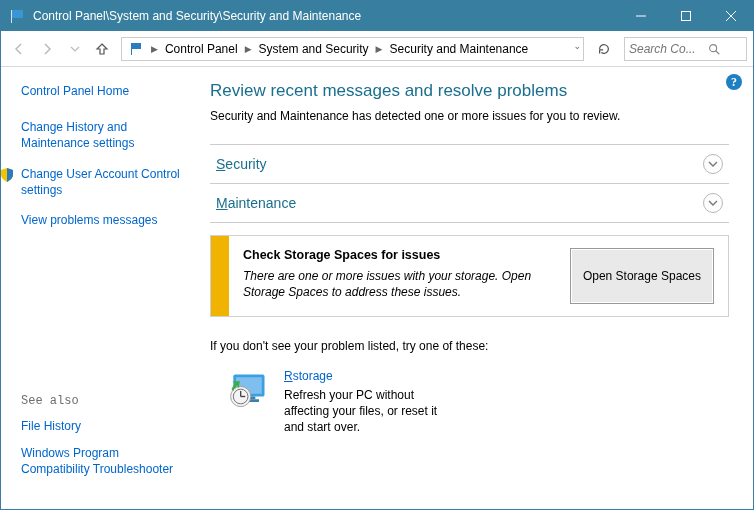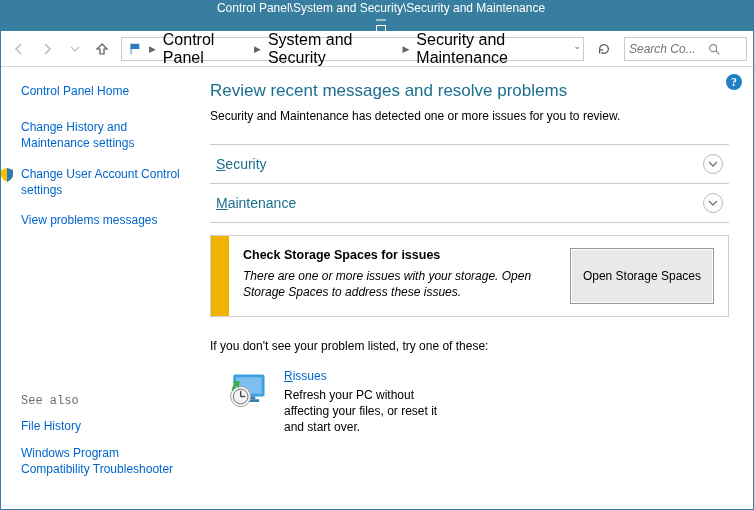--- a/index.html
+++ b/index.html
@@ -1,29 +1,29 @@
 <!DOCTYPE html>
 <html><head>
 <meta charset="utf-8">
 <style>
   * { box-sizing: border-box; margin: 0; padding: 0; }
   body { font-family: "Segoe UI", Arial, sans-serif; font-size: 12px; color: #000; background: #fff; width: 754px; height: 510px; overflow: hidden; border: 1px solid #3a7ca5; }
   
-  .titlebar { background: #387e9e; color: #fff; height: 30px; display: flex; align-items: center; padding: 0 0 0 8px; flex-direction: column; }
+  .titlebar { background: #387e9e; color: #fff; height: 30px; display: flex; align-items: center; padding: 0 0 0 8px; }
   .titlebar-icon { width: 16px; height: 16px; margin-right: 8px; }
   .titlebar-text { flex: 1; font-size: 12px; }
   .win-btn { width: 45px; height: 30px; display:flex; align-items:center; justify-content:center; color:#fff; }
   .win-btn svg { width:10px; height:10px; }
 
   .toolbar { height: 36px; border-bottom: 1px solid #d9d9d9; display: flex; align-items: center; padding: 0 6px; gap: 4px; background:#fff; }
   .nav-arrow { width: 24px; height:24px; display:flex; align-items:center; justify-content:center; color:#bbb; }
   .up-arrow { width:22px; height:22px; display:flex; align-items:center; justify-content:center; color:#555; }
   .addr { flex:1; height:24px; border:1px solid #ccc; display:flex; align-items:center; padding:0 2px; margin:0 4px; position:relative; }
   .addr-flag { width:16px; height:16px; margin:0 4px; }
-  .crumb { padding: 0 4px; font-size:16px; color:#000; display:flex; align-items:center; height:100%; }
+  .crumb { padding: 0 4px; font-size:12px; color:#000; display:flex; align-items:center; height:100%; }
   .crumb-sep { color:#666; font-size:9px; padding:0 3px; }
   .addr-drop { position:absolute; right:2px; top:3px; color:#666; font-size:9px; }
   .refresh { width:24px; height:24px; display:flex; align-items:center; justify-content:center; color:#555; border:1px solid transparent; margin-right:4px;}
   .search { width:123px; height:24px; border:1px solid #ccc; display:flex; align-items:center; padding:0 4px; color:#777; }
   .search input { border:none; outline:none; width:78px; font-size:12px; font-style:italic; color:#777; background:transparent; }
   .search-icon { color:#777; }
 
   .content { display:flex; height: calc(100% - 66px); }
   .sidebar { width: 195px; padding: 16px 12px 12px 20px; font-size:12px; position:relative; }
   .side-link { color:#0066cc; margin: 0 0 14px 0; cursor:pointer; line-height:1.35; }
@@ -195,18 +195,18 @@
         <rect x="11" y="9" width="28" height="18" fill="#7fbff0"></rect>
         <rect x="18" y="30" width="14" height="3" fill="#3a7fb0"></rect>
         <rect x="14" y="33" width="22" height="3" fill="#3a7fb0"></rect>
         <circle cx="16" cy="30" r="11" fill="#f4f4f4" stroke="#999" stroke-width="1"></circle>
         <circle cx="16" cy="30" r="8" fill="none" stroke="#666" stroke-width="1"></circle>
         <line x1="16" y1="30" x2="16" y2="24" stroke="#444" stroke-width="1.5"></line>
         <line x1="16" y1="30" x2="21" y2="30" stroke="#444" stroke-width="1.5"></line>
         <path d="M6 22 A12 12 0 0 1 10 16 L7 14 L15 13 L14 21 L12 18 A9 9 0 0 0 8 24 Z" fill="#3fae3f"></path>
       </svg>
       <div>
-        <div class="rec-link"><span class="accel">R</span><span>issues</span></div>
+        <div class="rec-link"><span class="accel">R</span><span>storage</span></div>
         <div class="rec-desc">Refresh your PC without affecting your files, or reset it and start over.</div>
       </div>
     </div>
   </div>
 </div>
 
 </body></html>

